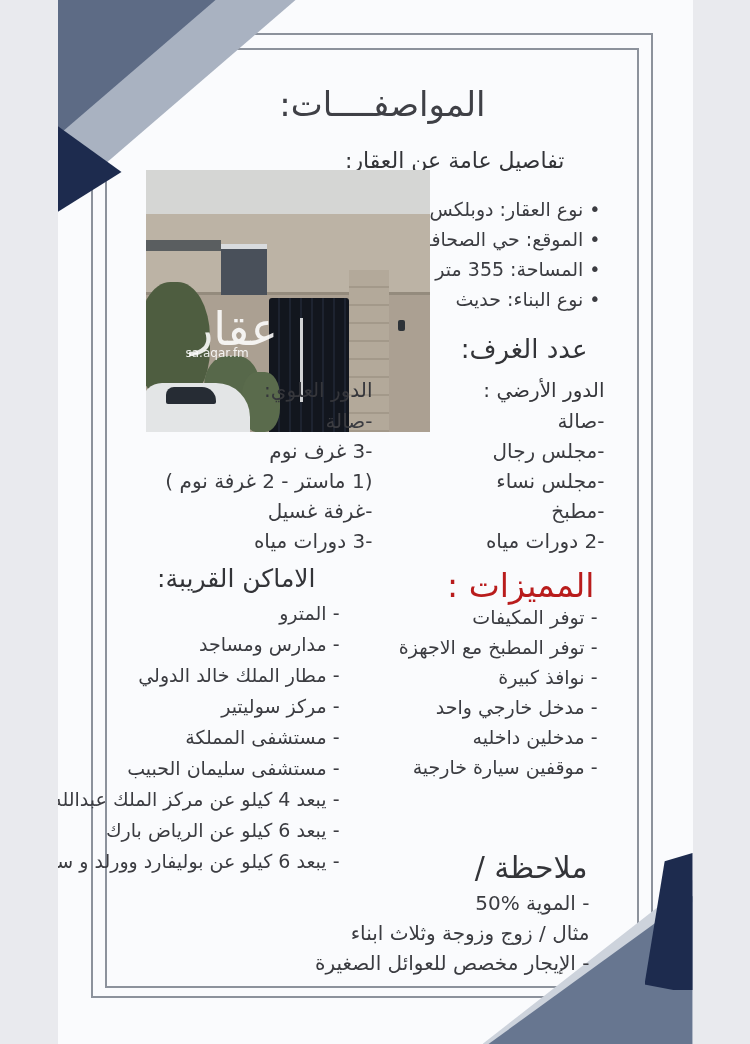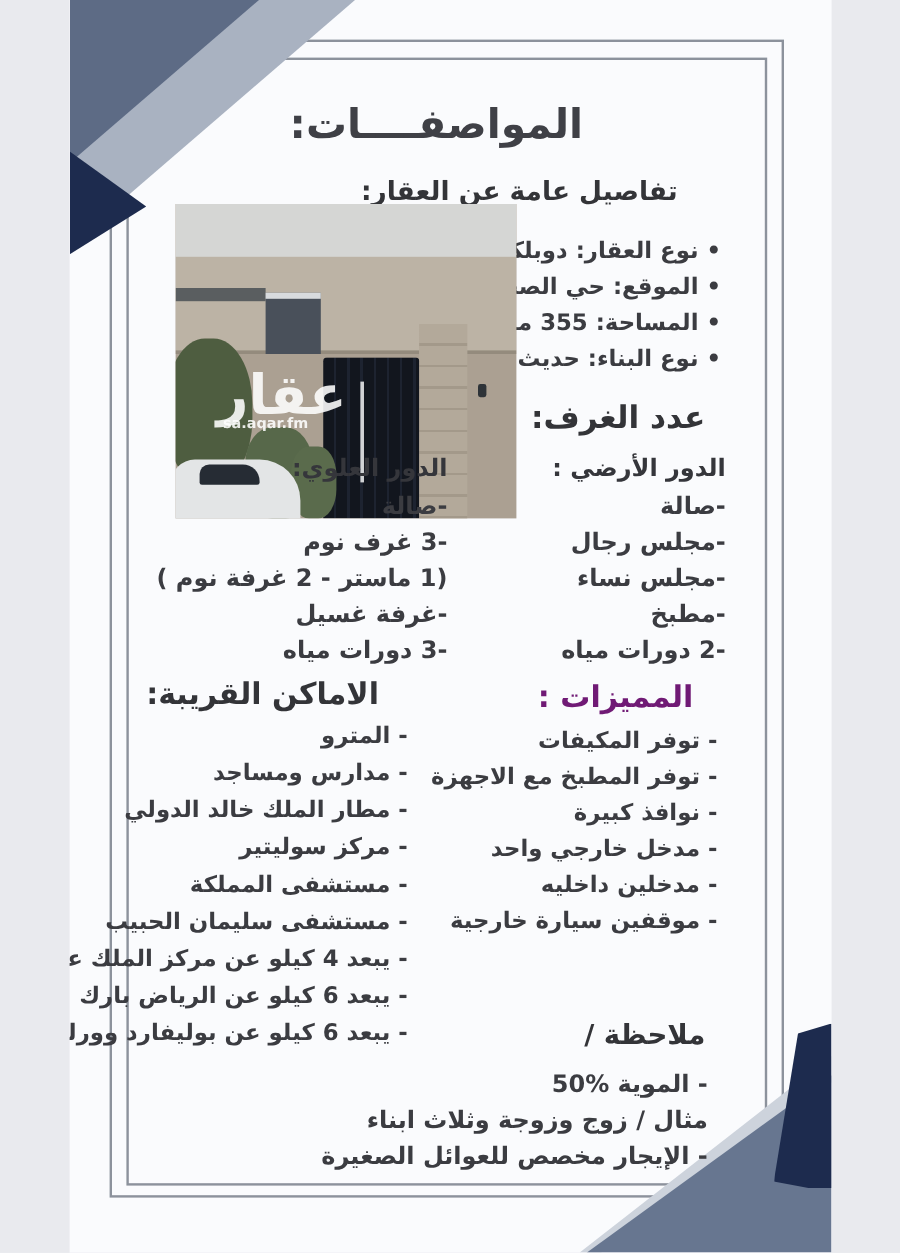--- a/index.html
+++ b/index.html
@@ -1,19 +1,19 @@
 <!DOCTYPE html>
 <html lang="ar" dir="rtl"><head>
 <meta charset="utf-8">
 <style>
   html,body{margin:0;padding:0;background:#e9eaee;}
   .page{
     position:relative;width:635px;height:1044px;margin:0 auto;
     background:#fafbfd;overflow:hidden;
-    font-family:"DejaVu Sans",sans-serif;font-weight:700;color:#3b3c41;
+    font-family:"DejaVu Sans",sans-serif;font-weight:400;color:#3b3c41;
     direction:rtl;
   }
   
   .frame{position:absolute;border:2px solid #8c929c;}
   .frame.outer{left:33px;top:33px;right:40px;bottom:46px;}
   .frame.inner{left:47px;top:48px;right:54px;bottom:56px;}
   
   .corner-tl{position:absolute;left:0;top:0;width:240px;height:215px;pointer-events:none;}
   .tl-light{position:absolute;inset:0;background:#a9b2c1;clip-path:polygon(0 0,238px 0,0 205px);}
   .tl-slate{position:absolute;inset:0;background:#5d6b85;clip-path:polygon(0 0,158px 0,0 136px);}
@@ -28,25 +28,25 @@
   .title{right:207px;top:84px;font-size:34px;color:#3f4046;letter-spacing:0;}
   .subtitle{right:128px;top:148px;font-size:22px;color:#333438;}
   ul.plain{list-style:none;margin:0;padding:0;}
   .general-list{right:92px;top:194px;font-size:19px;line-height:30px;}
   .rooms-heading{right:105px;top:334px;font-size:26px;color:#333438;}
   .col-heading{font-size:20px;color:#35363b;margin-left:11px;}
   .ground-heading{right:88px;top:378px;}
   .upper-heading{right:320px;top:378px;}
   .ground-list{right:88px;top:406px;font-size:20px;line-height:30px;}
   .upper-list{right:320px;top:406px;font-size:20px;line-height:30px;}
-  .features-heading{right:115px;top:566px;font-size:25px;color:#701a75;}
+  .features-heading{right:98px;top:566px;font-size:33px;color:#b91c1c;}
   .features-list{right:95px;top:602px;font-size:19px;line-height:30px;}
   .nearby-heading{right:377px;top:564px;font-size:25px;color:#333438;}
   .nearby-list{right:353px;top:598px;font-size:19px;line-height:31px;}
-  .note-heading{right:105px;top:850px;font-size:23px;color:#333438;}
+  .note-heading{right:105px;top:850px;font-size:30px;color:#333438;}
   .note-list{right:103px;top:888px;font-size:20px;line-height:30px;}
   
   .photo{position:absolute;left:88px;top:170px;width:284px;height:262px;background:#aba092;overflow:hidden;}
   .ph{position:absolute;}
   .ph-sky{left:0;top:0;width:100%;height:50px;background:#d5d6d4;}
   .ph-wall-up{left:0;top:44px;width:100%;height:78px;background:#bcb3a5;border-bottom:3px solid #948b7d;}
   .ph-strip{left:0;top:70px;width:75px;height:11px;background:#5a5e60;}
   .ph-window{left:75px;top:74px;width:46px;height:46px;background:#49505a;border-top:5px solid #d8dbde;}
   .ph-door{left:123px;top:128px;width:80px;height:134px;background:#12161e;border-radius:3px 3px 0 0;
     background-image:repeating-linear-gradient(90deg,#12161e 0 9px,#1d2330 9px 11px);}

